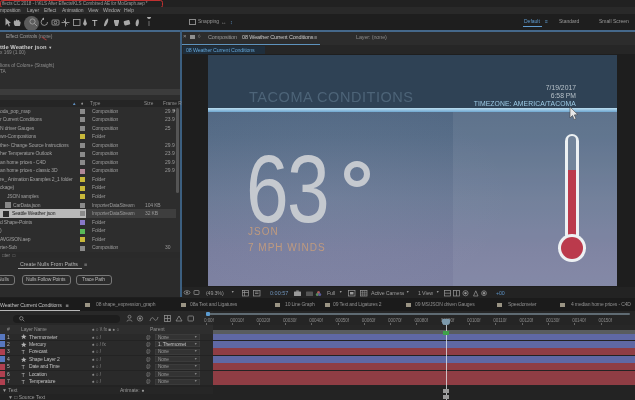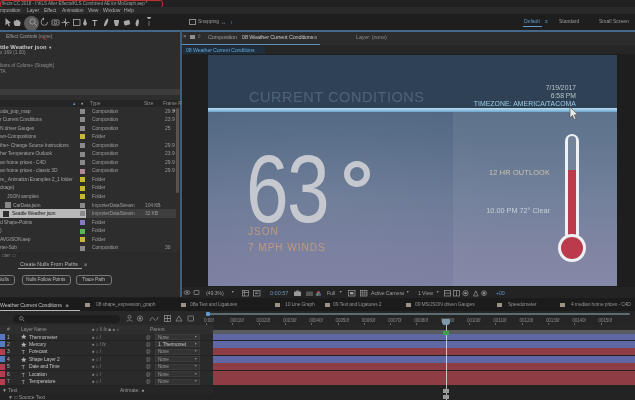--- a/index.html
+++ b/index.html
@@ -160,31 +160,29 @@
 <div class="tx" style="left:356px;top:34px;font-size:5.5px;letter-spacing:-0.15px;color:#8a8a8a;">Layer: (none)</div>
 <div class="ab" style="left:181.5px;top:45px;width:453.5px;height:9px;background:#262626;"></div>
 <div class="ab" style="left:183px;top:45.5px;width:82px;height:8px;background:#1f2e3c;"></div>
 <div class="tx" style="left:186px;top:47px;font-size:5.3px;letter-spacing:-0.15px;color:#62a2d2;">08 Weather Current Conditions</div>
 <div class="ab" style="left:181.5px;top:54px;width:453.5px;height:233px;background:#1e1e1e;"></div>
 <div class="ab" style="left:208px;top:55px;width:409px;height:231px;overflow:hidden;
 background:
  radial-gradient(ellipse 260px 160px at 30% 62%, rgba(195,200,218,0.07), rgba(195,200,218,0) 70%),
  linear-gradient(180deg,#4a617d 0%,#566c87 35%,#6a7995 62%,#797e9e 85%,#7e82a2 100%);">
 <div class="ab" style="left:0;top:0;width:409px;height:53px;background:#2f4255;"></div>
-<div class="tx" style="left:41px;top:34.2px;font-size:14.5px;letter-spacing:0.55px;color:#4d6478;">CURRENT CONDITIONS</div>
+<div class="tx" style="left:41px;top:34.2px;font-size:14.5px;letter-spacing:0.55px;color:#4d6478;">TACOMA CONDITIONS</div>
 <div class="tx" style="right:41px;top:28.5px;font-size:6.8px;color:#b6c0c8;text-align:right;line-height:8.6px;">7/19/2017<br>6:58 PM</div>
 <div class="tx" style="right:41px;top:45.3px;font-size:6.8px;letter-spacing:0.1px;color:#9dcbe6;">TIMEZONE: AMERICA/TACOMA</div>
 <div class="ab" style="left:0;top:53px;width:409px;height:3.5px;background:linear-gradient(180deg,#bcdef0,#6ea6cf);"></div>
 <div class="ab" style="left:245px;top:56.5px;width:164px;height:174.5px;background:rgba(178,188,202,0.13);"></div>
 <div class="tx" style="left:38px;top:85px;font-size:97px;line-height:97px;color:#c5c9cf;transform:scaleX(0.79);transform-origin:0 0;letter-spacing:-2px;">63</div>
 <div class="ab" style="left:136px;top:106px;width:14px;height:14px;border:6.5px solid #c5c9cf;border-radius:50%;"></div>
 <div class="tx" style="left:40px;top:170.5px;font-size:10px;letter-spacing:1px;color:#bf9a7f;">JSON</div>
 <div class="tx" style="left:40px;top:186.5px;font-size:10px;letter-spacing:1px;color:#bf9a7f;">7 MPH WINDS</div>
-<div class="tx" style="left:202px;top:114px;width:140px;text-align:right;font-size:7.3px;letter-spacing:0.2px;color:#cfc0ab;">12 HR OUTLOOK</div>
-<div class="tx" style="left:202px;top:152px;width:140px;text-align:right;font-size:7.3px;color:#c6cfd7;">10.00 PM 72° Clear</div>
 <div class="ab" style="left:357px;top:78.5px;width:14px;height:108.5px;border-radius:7px;background:#edf1f3;"></div>
 <div class="ab" style="left:359.6px;top:81px;width:8.8px;height:34px;border-radius:4.4px 4.4px 0 0;background:#73849a;"></div>
 <div class="ab" style="left:359.6px;top:115px;width:8.8px;height:70px;border-radius:0 0 3px 3px;background:#bb3a4c;"></div>
 <div class="ab" style="left:350px;top:179px;width:27.5px;height:27.5px;border-radius:50%;background:#edf1f3;"></div>
 <div class="ab" style="left:352.8px;top:181.8px;width:22px;height:22px;border-radius:50%;background:#bb3a4c;"></div>
 </div>
 <svg class="ab" style="left:569px;top:107px;" width="10" height="14" viewBox="0 0 10 14">
 <path d="M1,0 L1,11 L3.5,8.5 L5.2,12.5 L7,11.7 L5.3,7.9 L8.7,7.6 Z" fill="#e8e8e8" stroke="#444" stroke-width="0.6"></path>
     </svg>
 <div class="ab" style="left:181.5px;top:287px;width:453.5px;height:11px;background:#232323;"></div>

